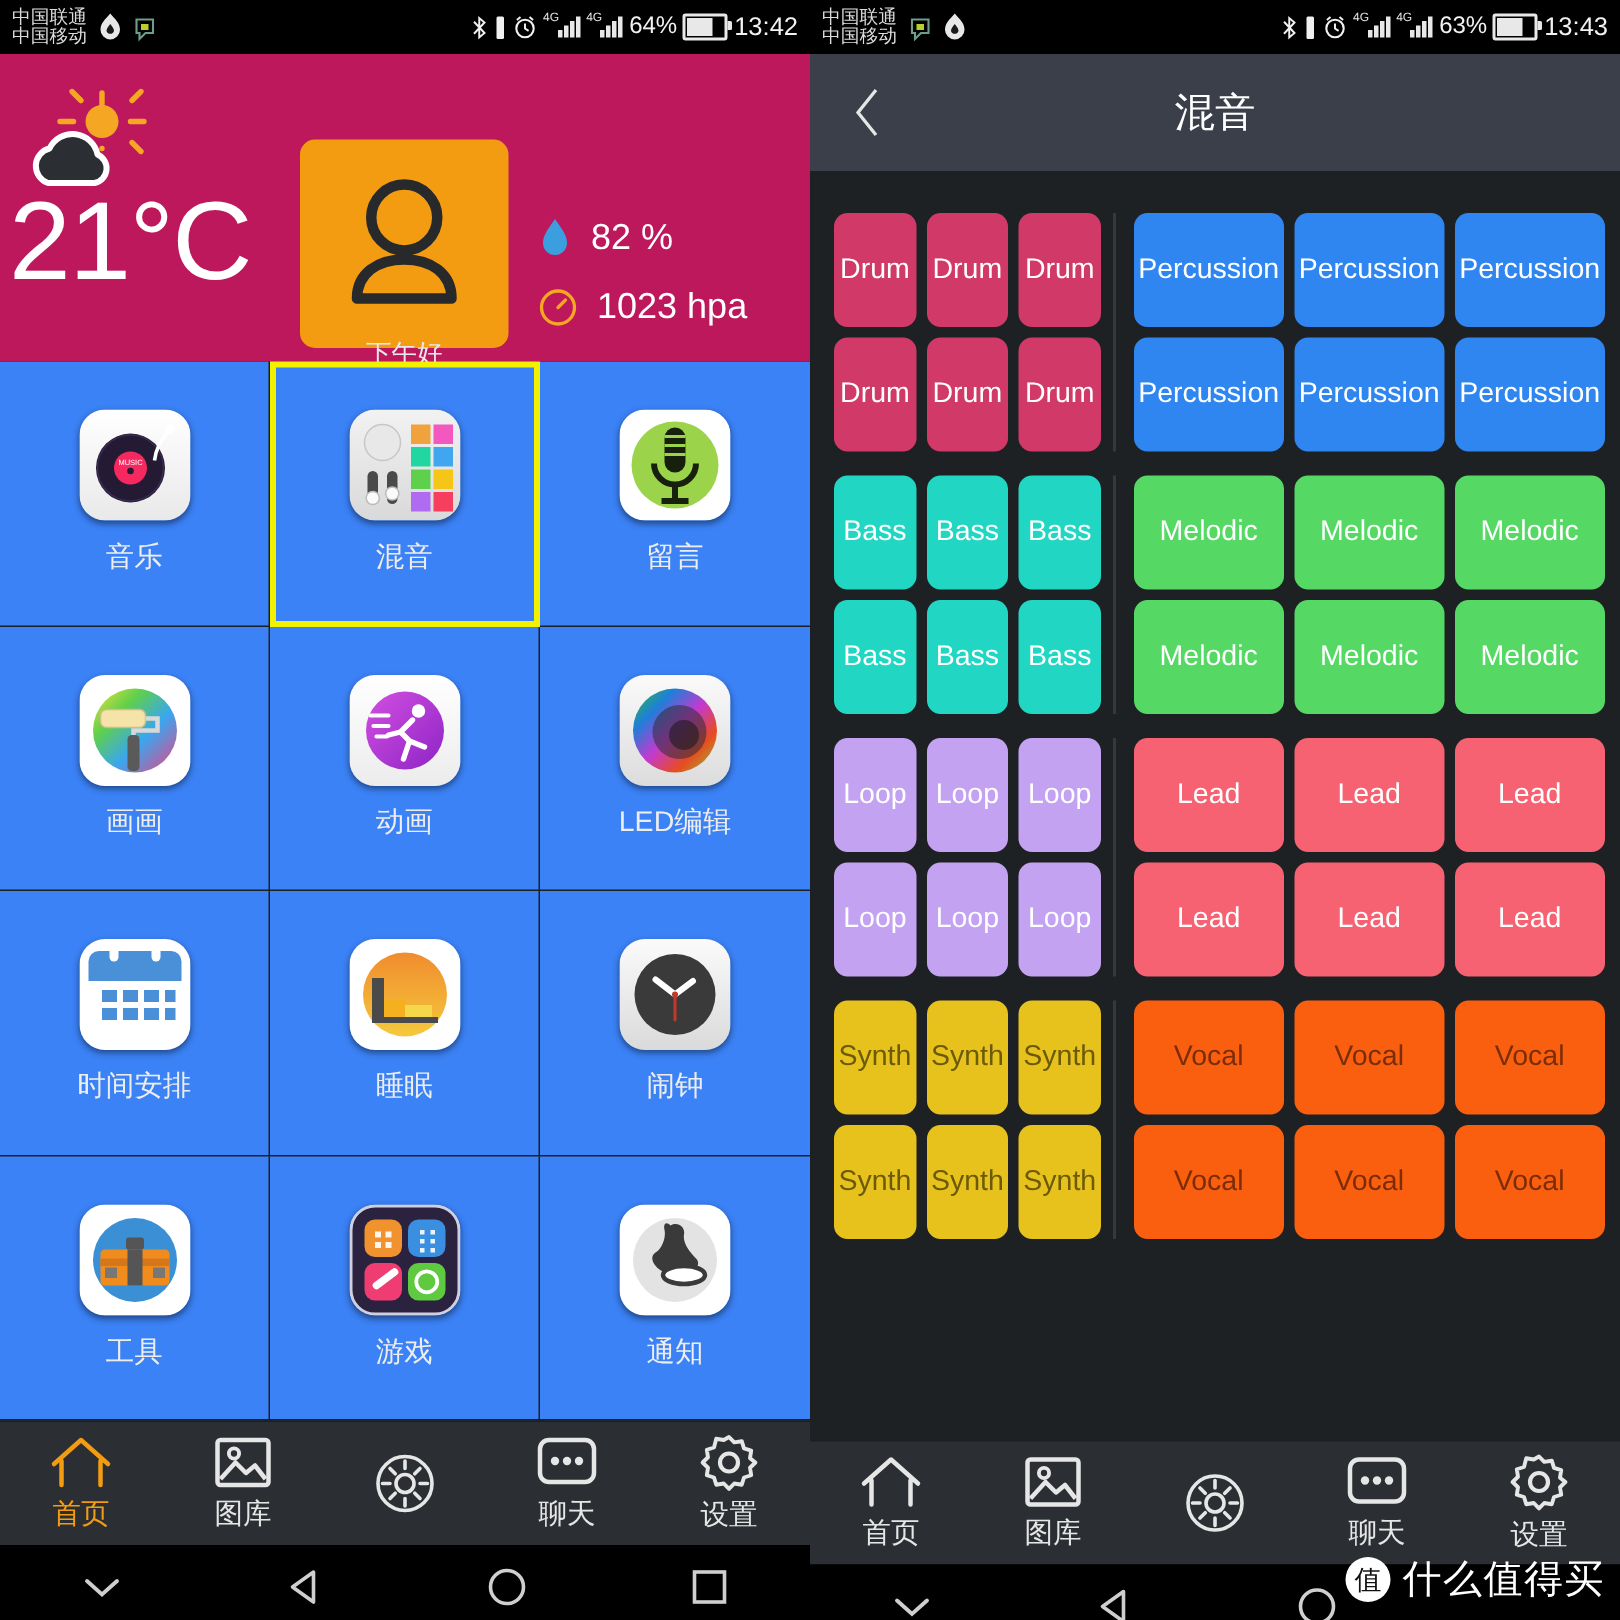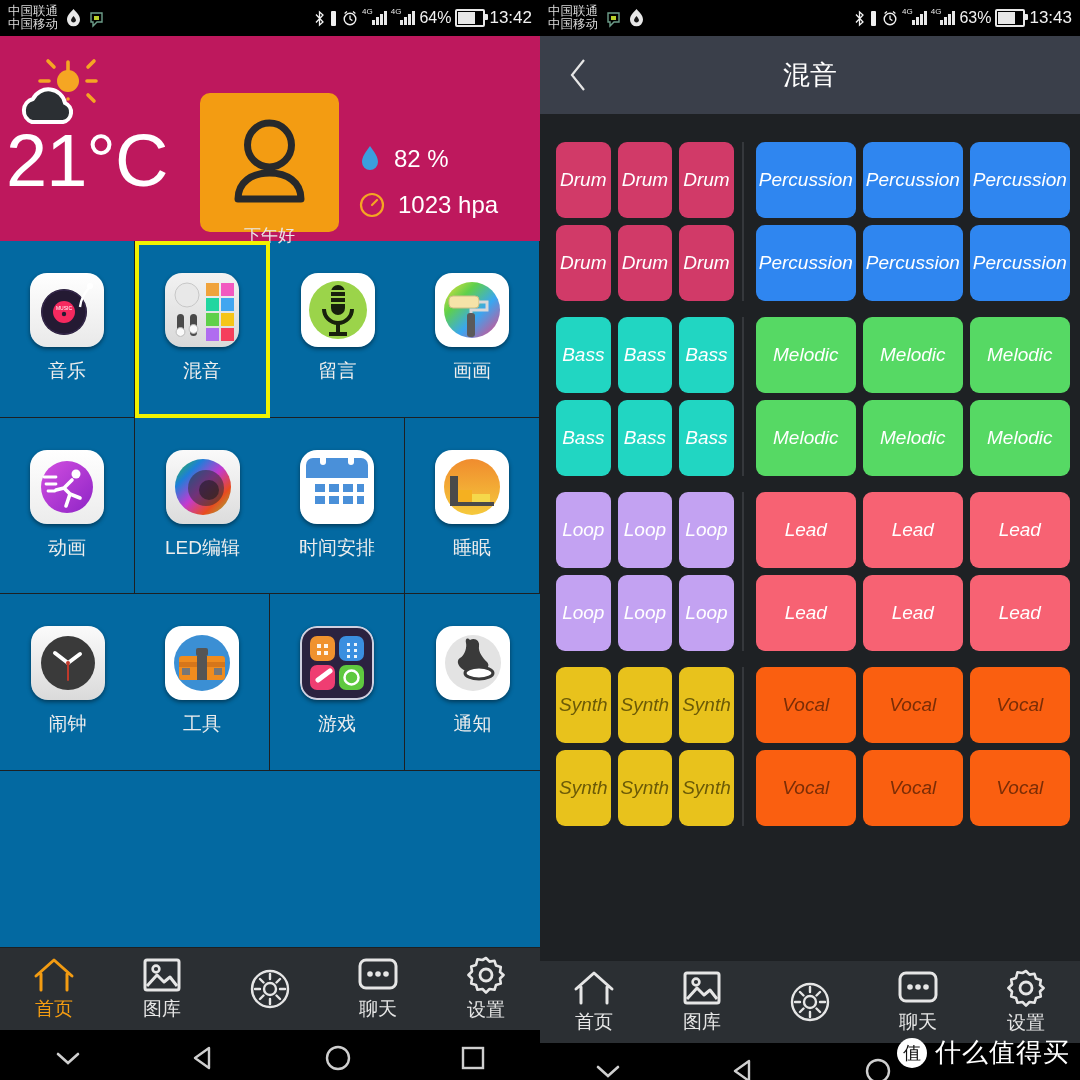--- a/index.html
+++ b/index.html
@@ -37,22 +37,22 @@
         font-weight:300;letter-spacing:-1px;line-height:1;}
   .avatar{position:absolute;left:200px;top:57px;width:139px;height:139px;
           background:#f39c12;border-radius:10px;}
   .greet{position:absolute;left:200px;top:200px;width:139px;text-align:center;
          color:#e9e9e9;font-size:17px;transform:translateY(-24px);}
   .metrics{position:absolute;left:358px;top:100px;}
   .metric{display:flex;align-items:center;gap:12px;height:46px;}
   .metric .mval{color:#fff;font-size:24px;font-weight:300;}
 
   
-  .grid{height:706px;background:#0369a1;display:grid;
-        grid-template-columns:repeat(4,1fr);grid-template-rows:repeat(4,1fr);}
+  .grid{height:706px;background:#3b82f6;display:grid;
+        grid-template-columns:repeat(3,1fr);grid-template-rows:repeat(4,1fr);}
   .cell{position:relative;display:flex;flex-direction:column;align-items:center;
         justify-content:center;border-right:1px solid #1d2023;border-bottom:1px solid #1d2023;}
   .cell:nth-child(3n){border-right:none;}
   .cell.sel{outline:4px solid #f2f200;outline-offset:-4px;}
   .ic{width:74px;height:74px;border-radius:17px;position:relative;overflow:hidden;
       box-shadow:0 2px 4px rgba(0,0,0,.45);}
   .lbl{margin-top:11px;color:#ededed;font-size:19px;}
 
   
   .bnav{height:82px;background:#2b2f33;display:flex;align-items:center;
@@ -63,21 +63,21 @@
   .sysnav{height:56px;background:#000;display:flex;align-items:center;}
   .sysnav .s{flex:1;display:flex;align-items:center;justify-content:center;}
 
   
   .mx-head{height:78px;background:#3a3f4a;display:flex;align-items:center;position:relative;}
   .mx-back{position:absolute;left:18px;top:0;height:78px;display:flex;align-items:center;
            padding:0 10px;}
   .mx-title{width:100%;text-align:center;color:#fff;font-size:27px;}
   .mx-body{height:846px;background:#1e2124;position:relative;padding:28px 8px 0 8px;
            box-sizing:border-box;}
-  .padgrid{display:grid;grid-template-columns:1fr 1fr;column-gap:0;font-style:italic;}
+  .padgrid{display:grid;grid-template-columns:1fr 1fr;column-gap:0;}
   .padblock{display:grid;grid-template-columns:repeat(3,1fr);gap:7px;padding:0 8px;}
   .padblock.right{border-left:2px solid #35383c;padding-left:12px;}
   .pad{height:76px;border-radius:9px;display:flex;align-items:center;justify-content:center;
        text-align:center;font-size:19px;line-height:1.05;padding:0 3px;box-sizing:border-box;}
   .padrowgap{height:16px;grid-column:1 / -1;}
 
   .wm{position:absolute;right:10px;bottom:10px;display:flex;align-items:center;gap:8px;}
   .wm .badge{width:30px;height:30px;border-radius:50%;background:#fff;color:#111;
              display:flex;align-items:center;justify-content:center;font-size:18px;
              font-family:"DejaVu Sans",sans-serif;}

